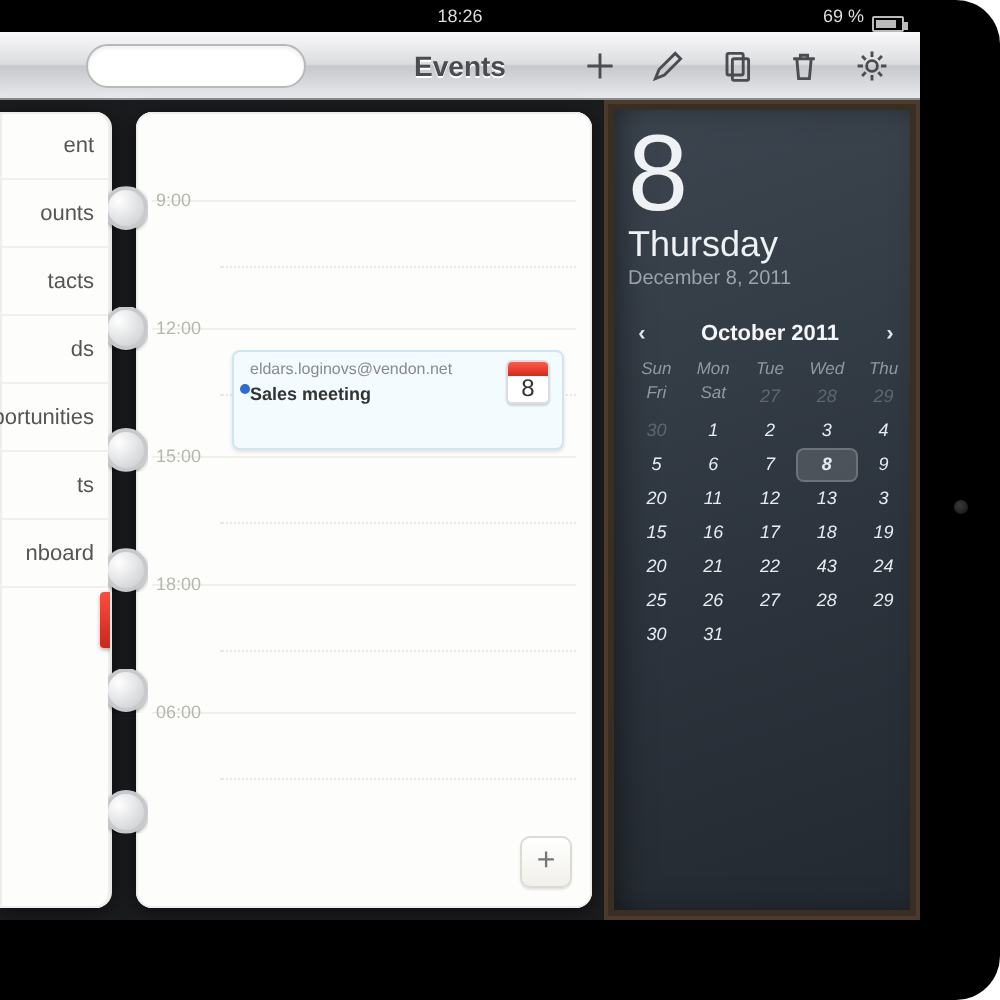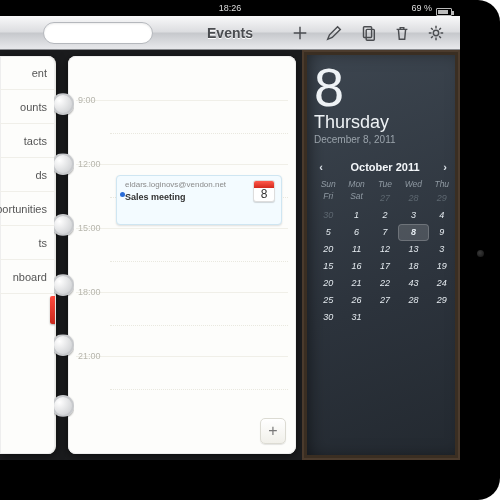--- a/index.html
+++ b/index.html
@@ -372,21 +372,21 @@
                 <div class="hour-row half" style="top: 64px;">
                   <span class="hour-label">12:00</span>
                 </div>
                 <div class="hour-row half" style="top: 128px; text-decoration: underline;">
                   <span class="hour-label">15:00</span>
                 </div>
                 <div class="hour-row half" style="top: 192px;">
                   <span class="hour-label">18:00</span>
                 </div>
                 <div class="hour-row half" style="top: 256px;">
-                  <span class="hour-label">21:00</span>
+                  <span class="hour-label">06:00</span>
                 </div>
               </div>
             <div class="event" style="top:75px;">
               <span class="bluedot"></span>
               <div class="from">eldars.loginovs@vendon.net</div>
               <div class="title">Sales meeting</div>
               <div class="cal-icon">
                 <div class="bar"></div>
                 <div class="num">8</div>
               </div>

